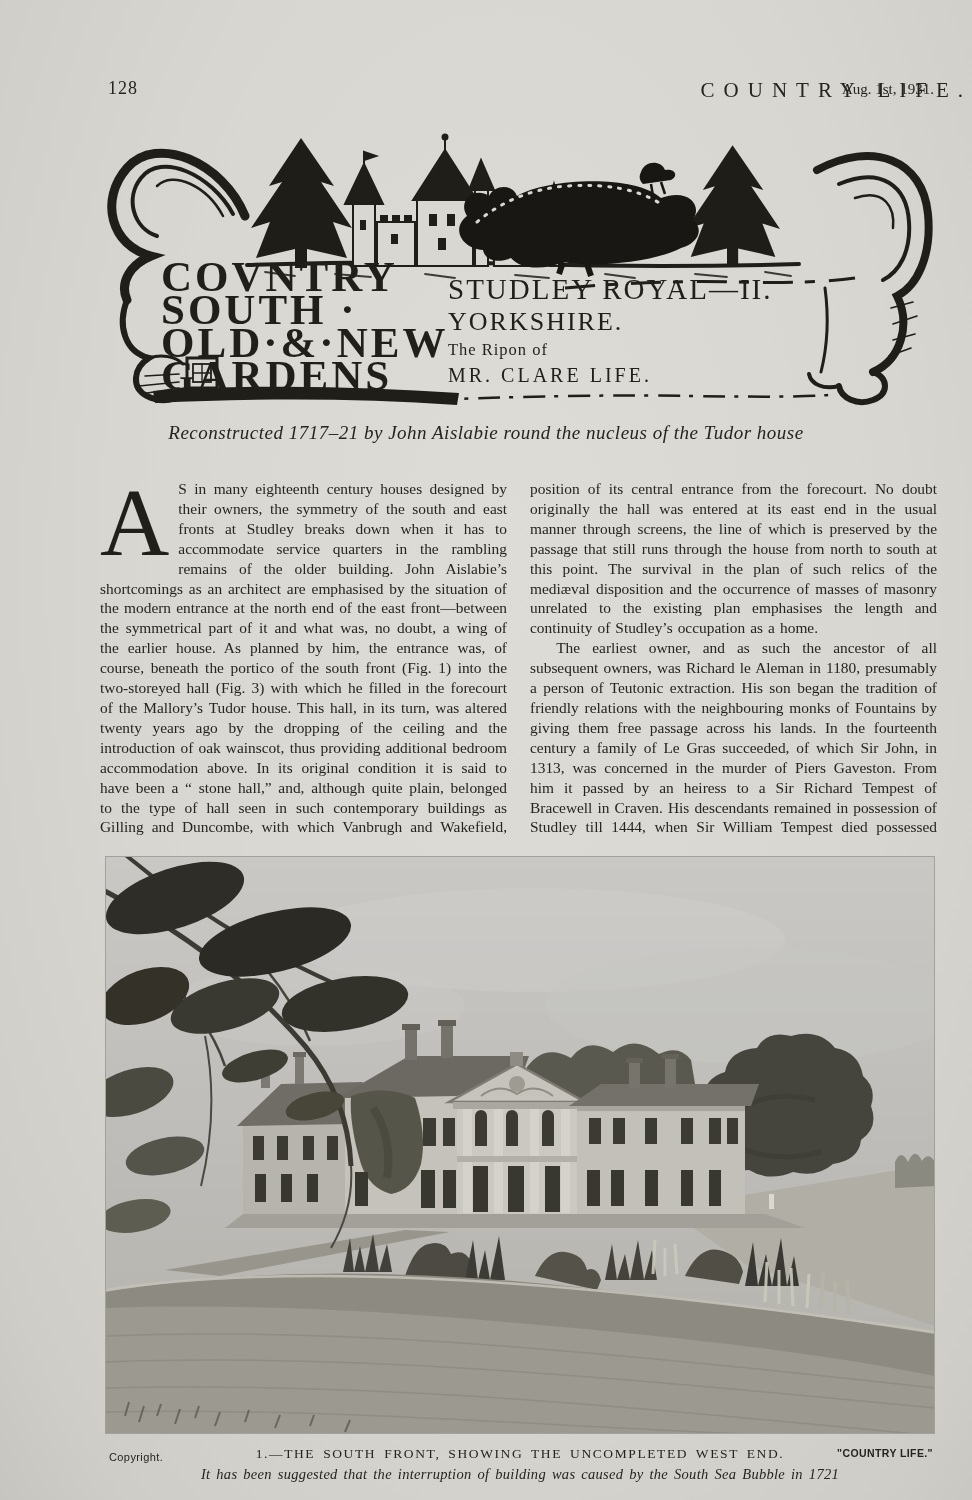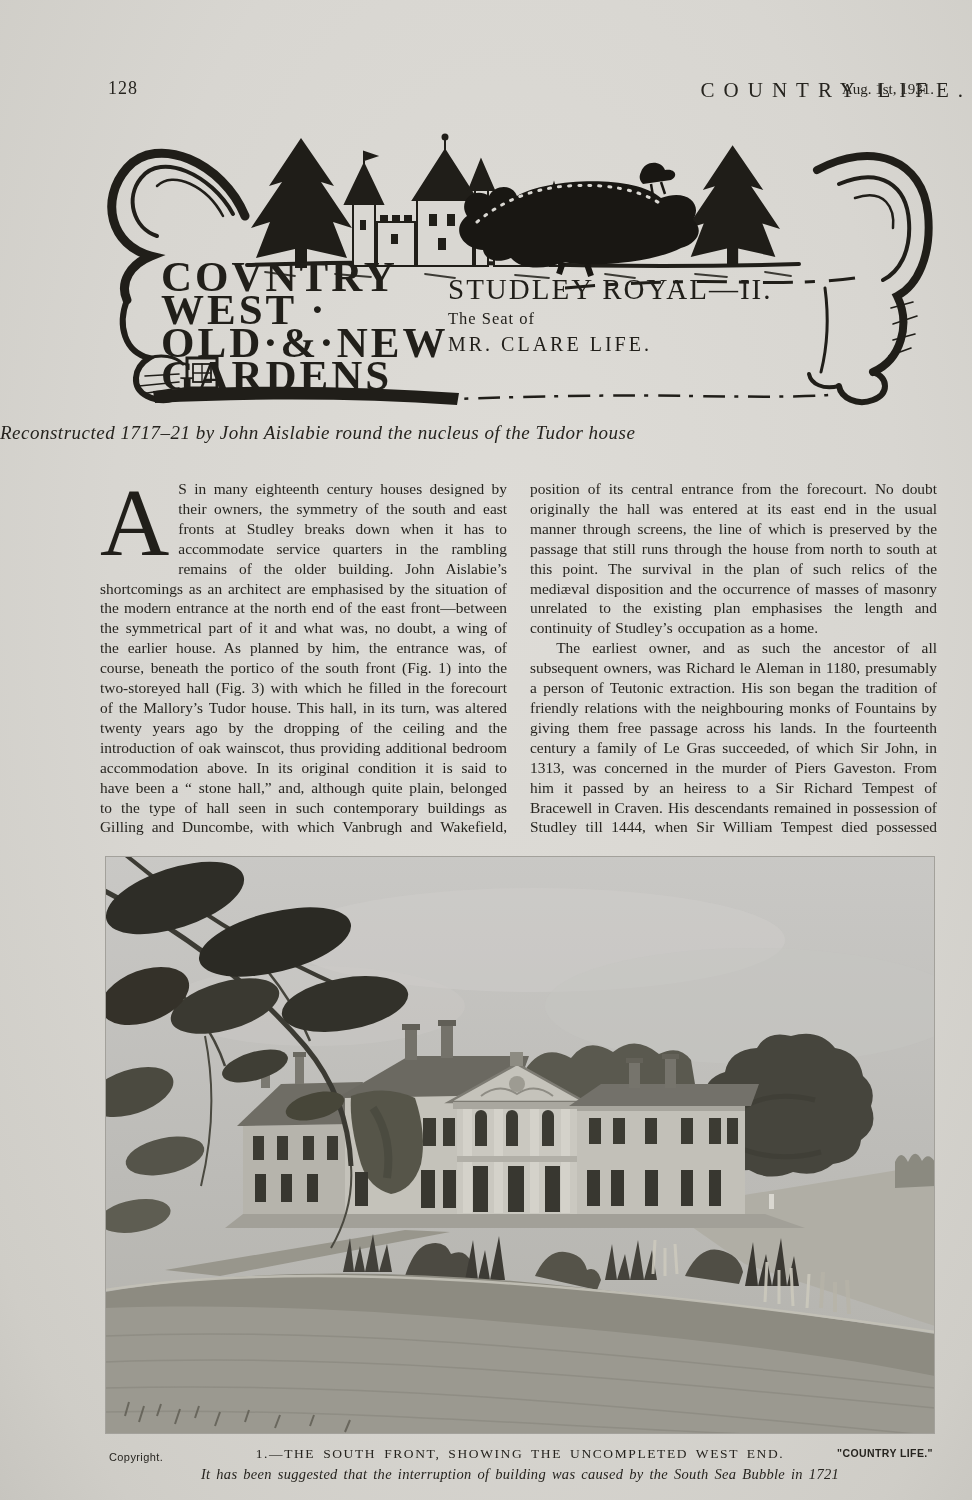--- a/index.html
+++ b/index.html
@@ -21,21 +21,21 @@
   .banner{position:absolute;left:95px;top:128px;width:845px;height:285px;}
   .banner-art{position:absolute;inset:0;width:845px;height:285px;}
   .series-title{position:absolute;left:66px;top:132px;width:320px;font-weight:bold;
     font-size:43px;line-height:33px;letter-spacing:3px;color:#211f1a;white-space:nowrap;}
   .title-block{position:absolute;left:353px;top:144px;width:400px;color:#211f1a;}
   .title-main{font-size:29px;line-height:34px;letter-spacing:2px;}
   .title-region{font-size:26px;line-height:31px;letter-spacing:2px;}
   .title-seat{font-size:16.5px;line-height:24px;margin-top:1px;letter-spacing:1px;}
   .title-owner{font-size:20px;line-height:27px;letter-spacing:3px;}
   
-  .standfirst{position:absolute;left:0;right:0;top:420px;font-style:italic;
+  .standfirst{position:absolute;left:0;right:0;top:420px;text-align:center;font-style:italic;
     font-size:19px;line-height:25px;letter-spacing:0.5px;}
   
   .col{position:absolute;top:479px;width:407px;height:362px;overflow:hidden;}
   .col-left{left:100px;}
   .col-right{left:530px;}
   .col p{margin:0;text-align:justify;font-size:15.4px;line-height:19.9px;word-spacing:1.2px;}
   .col p + p{text-indent:1.7em;}
   .dropcap{float:left;font-size:96px;line-height:77px;padding:5px 9px 0 0;color:#211f1a;}
   
   .figure{position:absolute;left:105px;top:856px;width:830px;height:578px;}
@@ -132,27 +132,28 @@
 
       <g stroke="#201e19" fill="none">
         <path d="M470,160 Q560,152 640,154 T760,150" stroke-width="3" stroke-dasharray="30 12 10 14"></path>
         <path d="M338,272 Q480,266 600,268 T742,266" stroke-width="2.5" stroke-dasharray="22 9 4 10"></path>
         <path d="M58,263 C160,256 262,258 364,265 L362,277 C260,270 160,270 60,275 Z" fill="#201e19" stroke="none"></path>
       </g>
     </svg>
 
     <div class="series-title">
       <div>COVNTRY</div>
-      <div>WEST ·</div>
+      <div>SOUTH ·</div>
       <div>OLD·&amp;·NEW</div>
       <div>GARDENS</div>
     </div>
     <div class="title-block">
       <div class="title-main">STUDLEY ROYAL—II.</div>
-      <div class="title-seat">The Seat of</div>
+      <div class="title-region">YORKSHIRE.</div>
+      <div class="title-seat">The Ripon of</div>
       <div class="title-owner">MR. CLARE LIFE.</div>
     </div>
   </div>
 
   <div class="standfirst">
     <div>Reconstructed 1717–21 by John Aislabie round the nucleus of the Tudor house</div>
   </div>
 
   <div class="col col-left">
     <p><span class="dropcap">A</span><span>S in many eighteenth century houses designed by their owners, the symmetry of the south and east fronts at Studley breaks down when it has to accommodate service quarters in the rambling remains of the older building. John Aislabie’s shortcomings as an architect are emphasised by the situation of the modern entrance at the north end of the east front—between the symmetrical part of it and what was, no doubt, a wing of the earlier house. As planned by him, the entrance was, of course, beneath the portico of the south front (Fig. 1) into the two-storeyed hall (Fig. 3) with which he filled in the forecourt of the Mallory’s Tudor house. This hall, in its turn, was altered twenty years ago by the dropping of the ceiling and the introduction of oak wainscot, thus providing additional bedroom accommodation above. In its original condition it is said to have been a “ stone hall,” and, although quite plain, belonged to the type of hall seen in such contemporary buildings as Gilling and Duncombe, with which Vanbrugh and Wakefield, his Yorkshire disciple, were concerned. Behind the hall is a stately staircase (Fig. 11) which may give us some idea of the former decoration of the stone hall—with moulded frames and plaster swags.</span></p>

